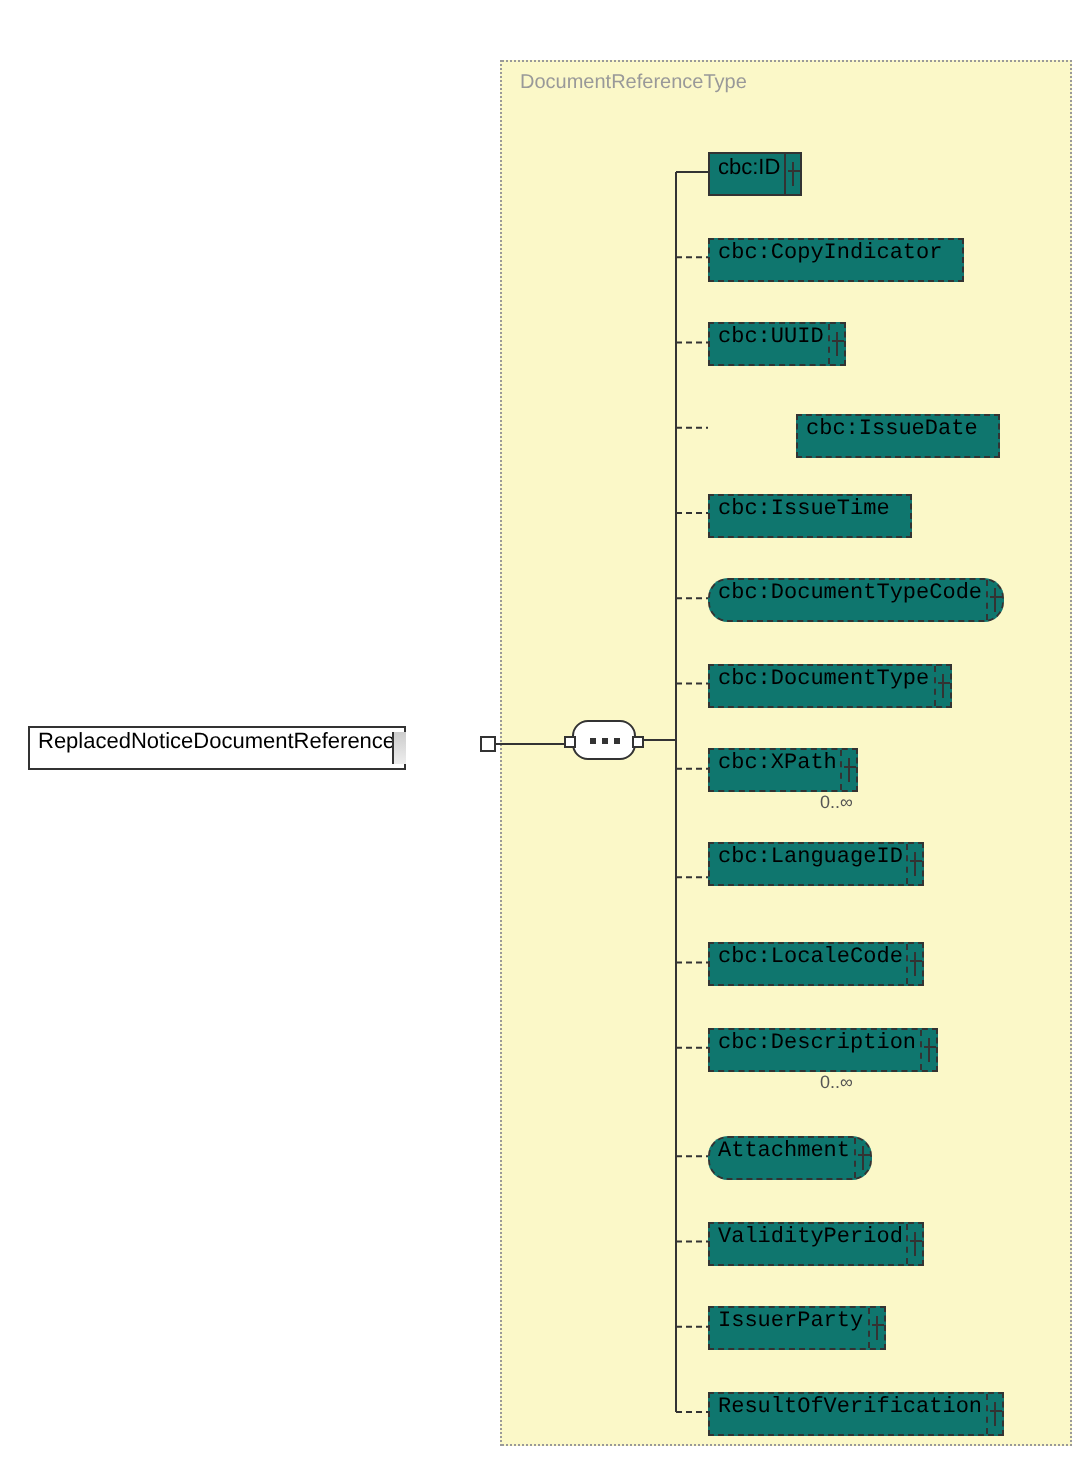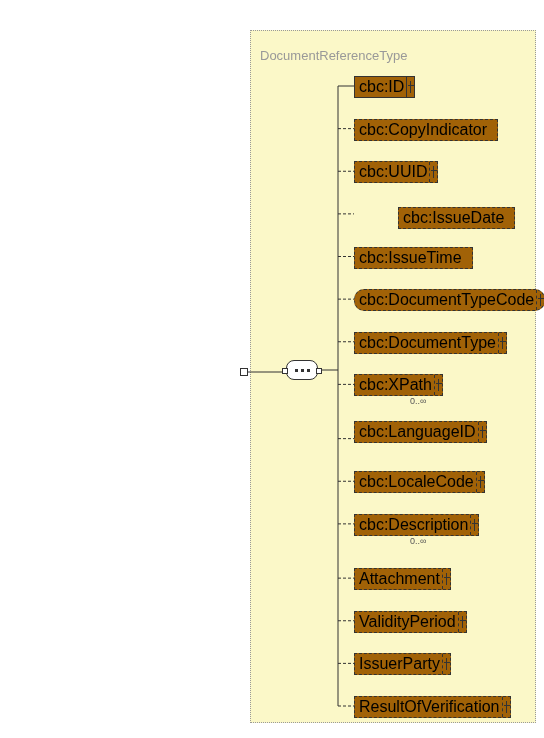--- a/index.html
+++ b/index.html
@@ -20,23 +20,23 @@
     top: 30px;
     width: 286px;
     height: 693px;
     background: #fbf8c8;
     border: 1px dotted #999;
     box-sizing: border-box;
   }
   .type-label {
     position: absolute;
     left: 260px;
-    top: 48px;
+    top: 36px;
     color: #999;
-    font-size: 13px;
+    font-size: 10px;
   }
   .root-box {
     position: absolute;
     left: 14px;
     top: 363px;
     height: 18px;
     border: 1px solid #333;
     background: #fff;
     padding: 1px 4px;
     white-space: nowrap;
@@ -87,27 +87,28 @@
     width: 4px;
     height: 4px;
     background: #fff;
     border: 1px solid #333;
   }
   .child {
     position: absolute;
     left: 354px;
     height: 18px;
     border: 1px solid #333;
-    background: #a16207;
+    background: #0f766e;
     padding: 1px 10px 1px 4px;
     white-space: nowrap;
-    font-size: 16px;
+    font-size: 11px;
   }
   .child.optional {
     border-style: dashed;
+    font-family: Liberation Mono, monospace;
   }
   .child .expand {
     position: absolute;
     right: -1px;
     top: 0;
     bottom: 0;
     width: 8px;
     border-left: 1px solid #333;
   }
   .child .expand.dashed {
@@ -171,20 +172,23 @@
 <body>
 
 <div class="canvas">
   <div class="type-container"></div>
   <div class="type-label">DocumentReferenceType</div>
 
   <svg class="lines">
     <line x1="248" y1="372" x2="283" y2="372" stroke="#333" stroke-width="1"></line>
   </svg>
 
+  <div class="root-box">
+    <span>ReplacedNoticeDocumentReference</span>
+  </div>
   <div class="root-marker"></div>
 
   <div class="seq-box">
     <div class="nub-left"></div>
     <div class="dot d1"></div>
       <div class="dot d2"></div>
       <div class="dot d3"></div>
     <div class="nub-right"></div>
   </div>
 
@@ -195,21 +199,21 @@
       <div class="child optional" style="top: 207px; margin-left: 44px;"><span>cbc:IssueDate</span></div>
       <div class="child optional" style="top: 246.5px;"><span>cbc:IssueTime</span></div>
       <div class="child optional" style="top: 289.125px; border-radius: 10px;"><span>cbc:DocumentTypeCode</span><div class="expand dashed"></div></div>
       <div class="child optional" style="top: 331.75px;"><span>cbc:DocumentType</span><div class="expand dashed"></div></div>
       <div class="child optional" style="top: 374.375px;"><div class="stack dashed"></div><span>cbc:XPath</span><div class="expand dashed"></div></div>
       <div class="cardinality" style="top: 396.375px;">0..∞</div>
       <div class="child optional" style="top: 421px;"><span>cbc:LanguageID</span><div class="expand dashed"></div></div>
       <div class="child optional" style="top: 471.25px;"><span>cbc:LocaleCode</span><div class="expand dashed"></div></div>
       <div class="child optional" style="top: 513.875px;"><div class="stack dashed"></div><span>cbc:Description</span><div class="expand dashed"></div></div>
       <div class="cardinality" style="top: 535.875px;">0..∞</div>
-      <div class="child optional" style="top: 568.125px;"><span>Attachment</span><div class="expand dashed"></div></div>
+      <div class="child optional" style="top: 568.125px; border-radius: 10px;"><span>Attachment</span><div class="expand dashed"></div></div>
       <div class="child optional" style="top: 610.75px; text-align: center;"><span>ValidityPeriod</span><div class="expand dashed"></div></div>
       <div class="child optional" style="top: 653.375px;"><span>IssuerParty</span><div class="expand dashed"></div></div>
       <div class="child optional" style="top: 696px;"><span>ResultOfVerification</span><div class="expand dashed"></div></div>
     </div>
   <svg class="lines" id="child-lines">
       <line x1="338" y1="86" x2="354" y2="86" stroke="#333" stroke-width="1"></line>
       <line x1="338" y1="128.625" x2="354" y2="128.625" stroke="#333" stroke-width="1" stroke-dasharray="3,2"></line>
       <line x1="338" y1="171.25" x2="354" y2="171.25" stroke="#333" stroke-width="1" stroke-dasharray="3,2"></line>
       <line x1="338" y1="213.875" x2="354" y2="213.875" stroke="#333" stroke-width="1" stroke-dasharray="3,2"></line>
       <line x1="338" y1="256.5" x2="354" y2="256.5" stroke="#333" stroke-width="1" stroke-dasharray="3,2"></line>

